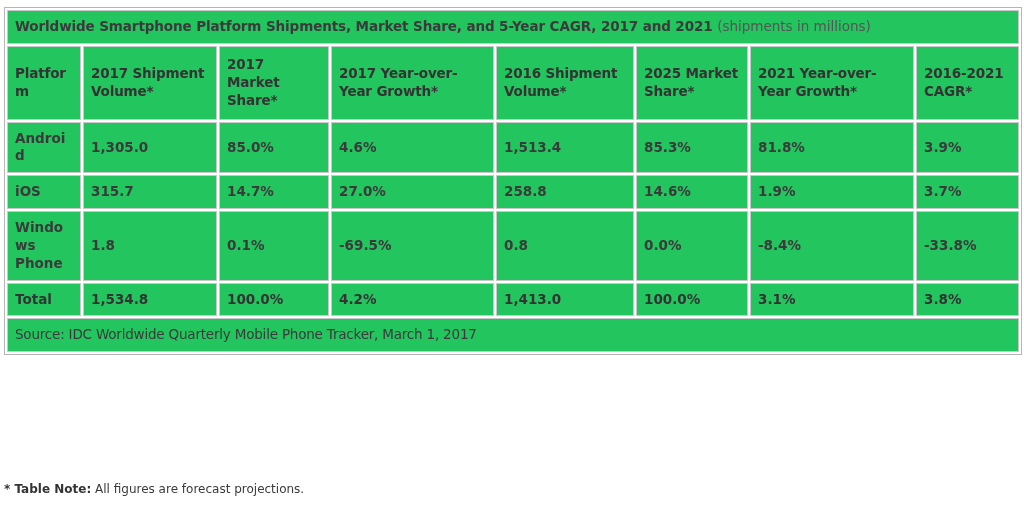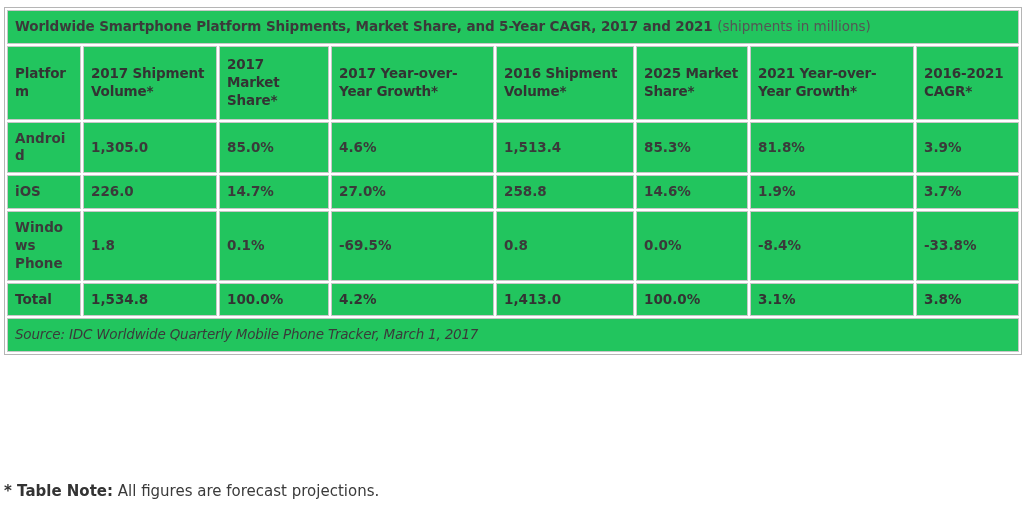--- a/index.html
+++ b/index.html
@@ -86,29 +86,28 @@
     font-weight: bold;
     color: #333333;
   }
 
   
   td.source-cell {
     padding: 11px 9px 12px 9px;
     font-size: 13.5px;
     color: #3a3a3a;
     letter-spacing: -0.2px;
-    font-style: italic;
   }
 
   
   .footnote {
     position: absolute;
     left: 4px;
     top: 482px;
-    font-size: 15px;
+    font-size: 12px;
     color: #3a3a3a;
     line-height: 1.3;
   }
   .footnote b {
     font-weight: bold;
     color: #333333;
   }
 
   
   col.c1 { width: 74px; }
@@ -159,21 +158,21 @@
           <td>85.0%</td>
           <td>4.6%</td>
           <td>1,513.4</td>
           <td>85.3%</td>
           <td>81.8%</td>
           <td>3.9%</td>
         </tr>
 
         <tr class="body-row">
           <td>iOS</td>
-          <td>226.0</td>
+          <td>315.7</td>
           <td>14.7%</td>
           <td>27.0%</td>
           <td>258.8</td>
           <td>14.6%</td>
           <td>1.9%</td>
           <td>3.7%</td>
         </tr>
 
         <tr class="body-row">
           <td>Windows Phone</td>

